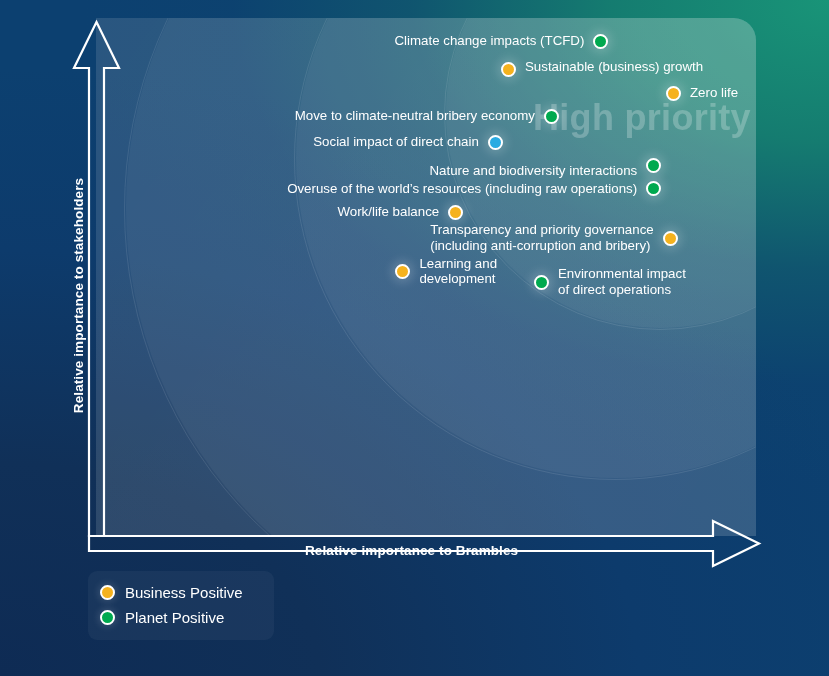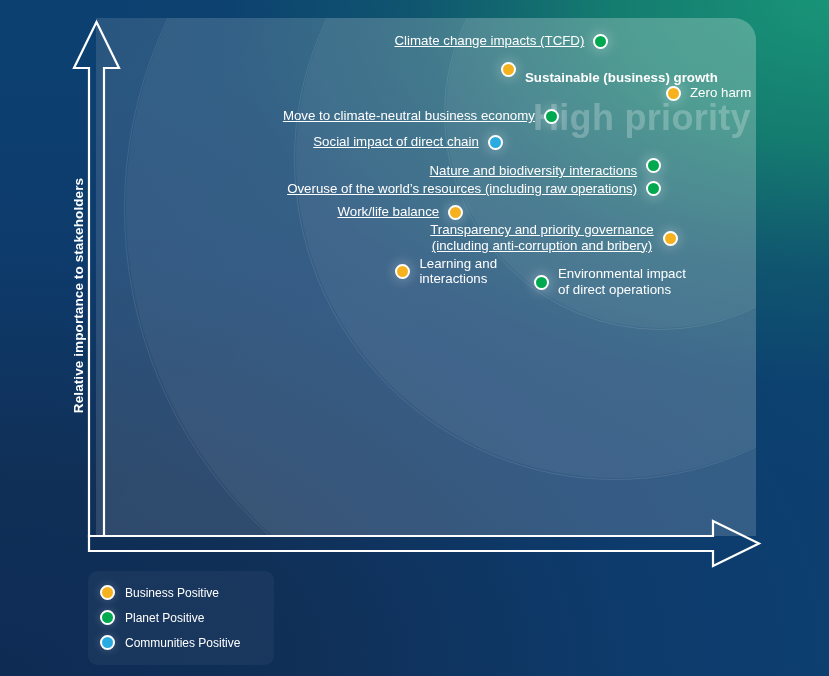--- a/index.html
+++ b/index.html
@@ -128,21 +128,21 @@
     box-sizing: border-box;
     box-shadow: 0 0 10px 4px rgba(255,255,255,0.16);
   }
   .pt-label {
     position: absolute;
     color: #ffffff;
     font-size: 13.3px;
     line-height: 15.5px;
     white-space: pre-line;
   }
-  .lbl-right { text-align: center; text-decoration: underline; }
+  .lbl-right { text-align: left; }
   .lbl-left  { text-align: left; }
 
   
   #legend {
     position: absolute;
     left: 88px;
     top: 571px;
     width: 186px;
     padding: 9px 12px 10px 12px;
     box-sizing: border-box;
@@ -159,21 +159,21 @@
     height: 15px;
     border-radius: 50%;
     border: 2px solid #ffffff;
     box-sizing: border-box;
     flex: 0 0 auto;
     box-shadow: 0 0 7px 2px rgba(255,255,255,0.13);
   }
   .legend-text {
     margin-left: 10px;
     color: #ffffff;
-    font-size: 12px;
+    font-size: 15px;
     white-space: nowrap;
   }
 </style>
 </head>
 <body>
 
 <div id="canvas">
 
   <div id="plot-panel">
     <div class="arc arc-1"></div>
@@ -191,57 +191,54 @@
   <div id="high-priority">High priority</div>
 
   <svg id="axes-svg" viewBox="0 0 829 676" xmlns="http://www.w3.org/2000/svg">
 
     <path d="M 89,536 L 89,68 L 74,68 L 96.5,22 L 119,68 L 104,68 L 104,536 Z" fill="none" stroke="#ffffff" stroke-width="2.2" stroke-linejoin="miter"></path>
 
     <path d="M 89,536 L 713,536 L 713,521 L 759,543.5 L 713,566 L 713,551 L 89,551 Z" fill="none" stroke="#ffffff" stroke-width="2.2" stroke-linejoin="miter"></path>
   </svg>
 
   <div id="ylabel">Relative importance to stakeholders</div>
+  <div id="xlabel">Relative importance to Brambles</div>
 
   <div id="points-layer">
       <div class="pt" style="left: 593.4px; top: 33.81px; background: rgb(0, 169, 79);"></div>
       <div class="pt-label lbl-right" style="right: 244.6px; top: 33.06px;">Climate change impacts (TCFD)</div>
       <div class="pt" style="left: 501px; top: 62.3px; background: rgb(245, 178, 30);"></div>
-      <div class="pt-label lbl-left" style="left: 525px; top: 70px; font-weight: bold;">Sustainable (business) growth</div>
+      <div class="pt-label lbl-left" style="left: 525px; top: 59px;">Sustainable (business) growth</div>
       <div class="pt" style="left: 666px; top: 85.61px; background: rgb(245, 178, 30);"></div>
-      <div class="pt-label lbl-left" style="left: 690px; top: 84.86px;">Zero harm</div>
+      <div class="pt-label lbl-left" style="left: 690px; top: 84.86px;">Zero life</div>
       <div class="pt" style="left: 543.9px; top: 108.92px; background: rgb(0, 169, 79);"></div>
-      <div class="pt-label lbl-right" style="right: 294.1px; top: 108.17px;">Move to climate-neutral business economy</div>
+      <div class="pt-label lbl-right" style="right: 294.1px; top: 108.17px;">Move to climate-neutral bribery economy</div>
       <div class="pt" style="left: 487.8px; top: 134.82px; background: rgb(41, 171, 226);"></div>
       <div class="pt-label lbl-right" style="right: 350.2px; top: 134.07px;">Social impact of direct chain</div>
       <div class="pt" style="left: 646.2px; top: 158.13px; background: rgb(0, 169, 79);"></div>
       <div class="pt-label lbl-right" style="right: 191.8px; top: 163px;">Nature and biodiversity interactions</div>
       <div class="pt" style="left: 646.2px; top: 181.44px; background: rgb(0, 169, 79);"></div>
       <div class="pt-label lbl-right" style="right: 191.8px; top: 180.69px;">Overuse of the world’s resources (including raw operations)</div>
       <div class="pt" style="left: 448.2px; top: 204.75px; background: rgb(245, 178, 30);"></div>
       <div class="pt-label lbl-right" style="right: 389.8px; top: 204px;">Work/life balance</div>
       <div class="pt" style="left: 662.7px; top: 230.65px; background: rgb(245, 178, 30);"></div>
       <div class="pt-label lbl-right" style="right: 175.3px; top: 222.15px;">Transparency and priority governance
 (including anti-corruption and bribery)</div>
       <div class="pt" style="left: 395.4px; top: 264.32px; background: rgb(245, 178, 30);"></div>
       <div class="pt-label lbl-left" style="left: 419.4px; top: 255.82px;">Learning and
-interactions</div>
+development</div>
       <div class="pt" style="left: 534px; top: 274.68px; background: rgb(0, 169, 79);"></div>
       <div class="pt-label lbl-left" style="left: 558px; top: 266.18px;">Environmental impact
 of direct operations</div>
     </div>
 
   <div id="legend">
       <div class="legend-row">
         <span class="legend-swatch" style="background: rgb(245, 178, 30);"></span>
         <span class="legend-text">Business Positive</span>
       </div>
       <div class="legend-row">
         <span class="legend-swatch" style="background: rgb(0, 169, 79);"></span>
         <span class="legend-text">Planet Positive</span>
       </div>
-      <div class="legend-row">
-        <span class="legend-swatch" style="background: rgb(41, 171, 226);"></span>
-        <span class="legend-text">Communities Positive</span>
-      </div>
     </div>
 
 </div>
 
 </body></html>

